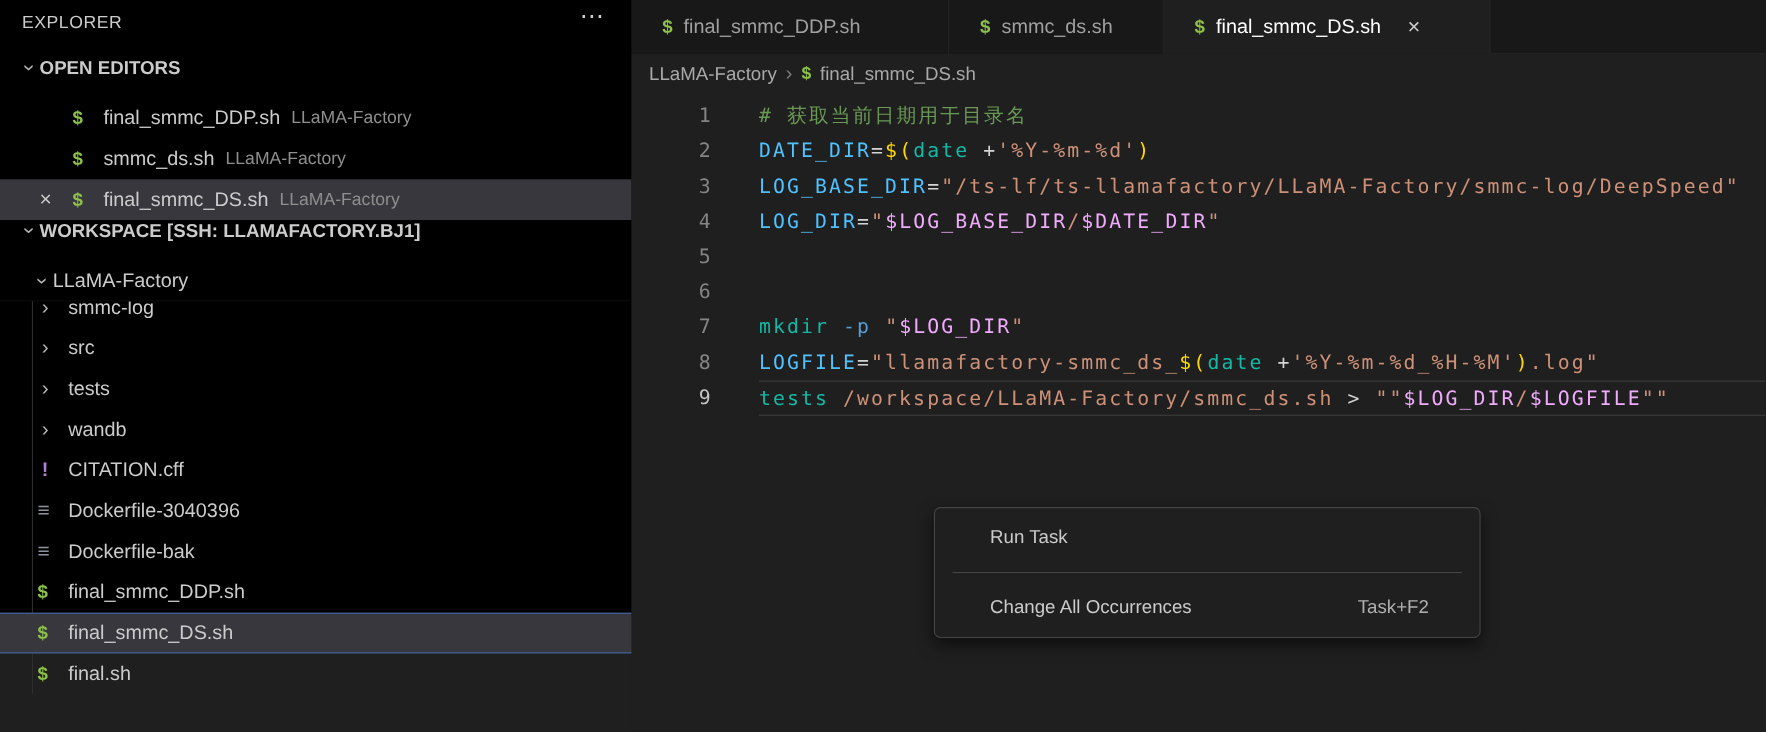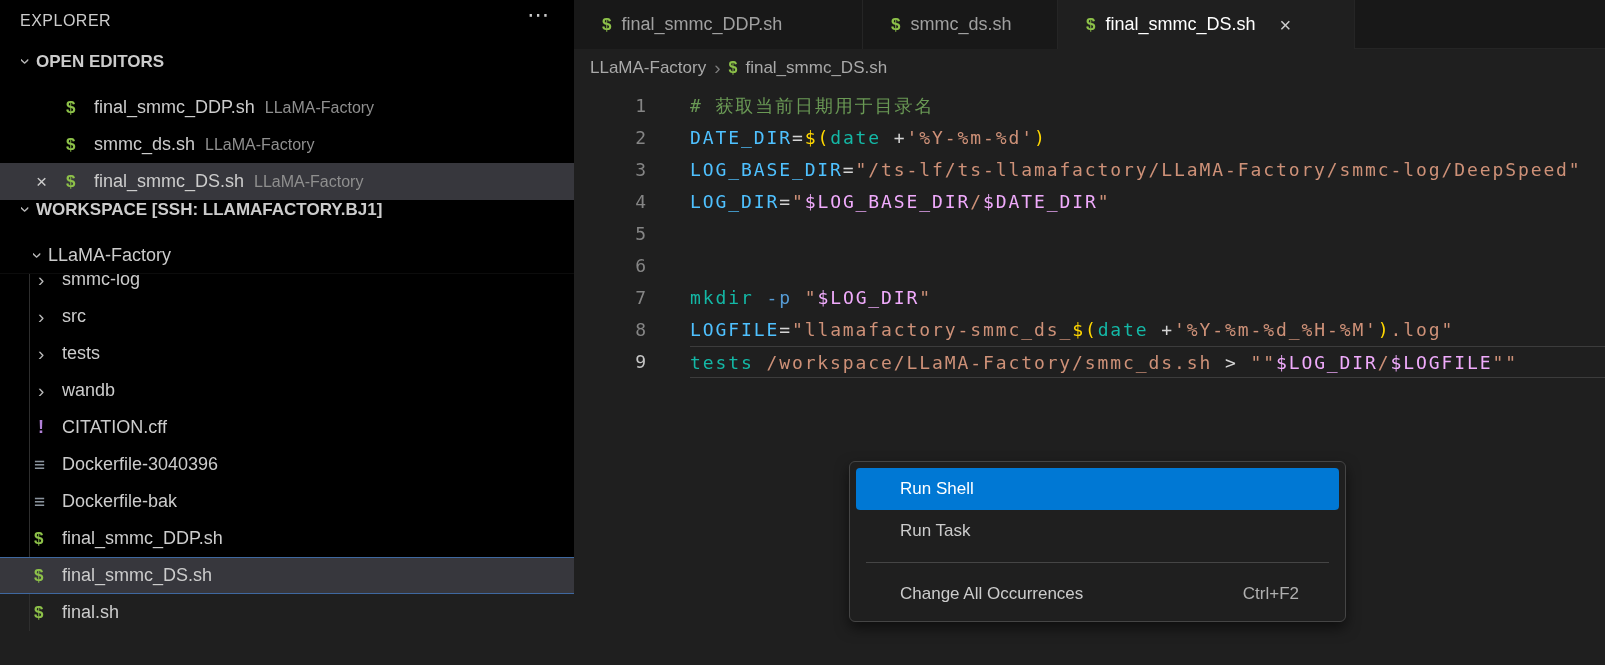--- a/index.html
+++ b/index.html
@@ -234,24 +234,21 @@
         <span class="line-content"><span class="tok tok-var">LOGFILE</span><span class="tok tok-pln">=</span><span class="tok tok-str">"llamafactory-smmc_ds_</span><span class="tok tok-brk">$(</span><span class="tok tok-fn">date</span><span class="tok tok-pln"> +</span><span class="tok tok-str">'%Y-%m-%d_%H-%M'</span><span class="tok tok-brk">)</span><span class="tok tok-str">.log"</span></span>
       </div>
       <div class="code-row current">
         <span class="gutter">9</span>
         <span class="line-content"><span class="tok tok-fn">tests</span><span class="tok tok-str"> /workspace/LLaMA-Factory/smmc_ds.sh </span><span class="tok tok-pln">&gt; </span><span class="tok tok-str">""</span><span class="tok tok-ref">$LOG_DIR</span><span class="tok tok-str">/</span><span class="tok tok-ref">$LOGFILE</span><span class="tok tok-str">""</span></span>
       </div>
     </div>
 </main>
 
 <div class="context-menu" id="context-menu">
-    <div class="menu-item highlighted">
-      <span class="menu-label">Run Shell</span>
-    </div>
     <div class="menu-item">
       <span class="menu-label">Run Task</span>
     </div>
     <div class="menu-sep"></div>
     <div class="menu-item">
       <span class="menu-label">Change All Occurrences</span>
-      <span class="shortcut">Ctrl+F2</span>
+      <span class="shortcut">Task+F2</span>
     </div>
   </div>
 
 </body></html>

